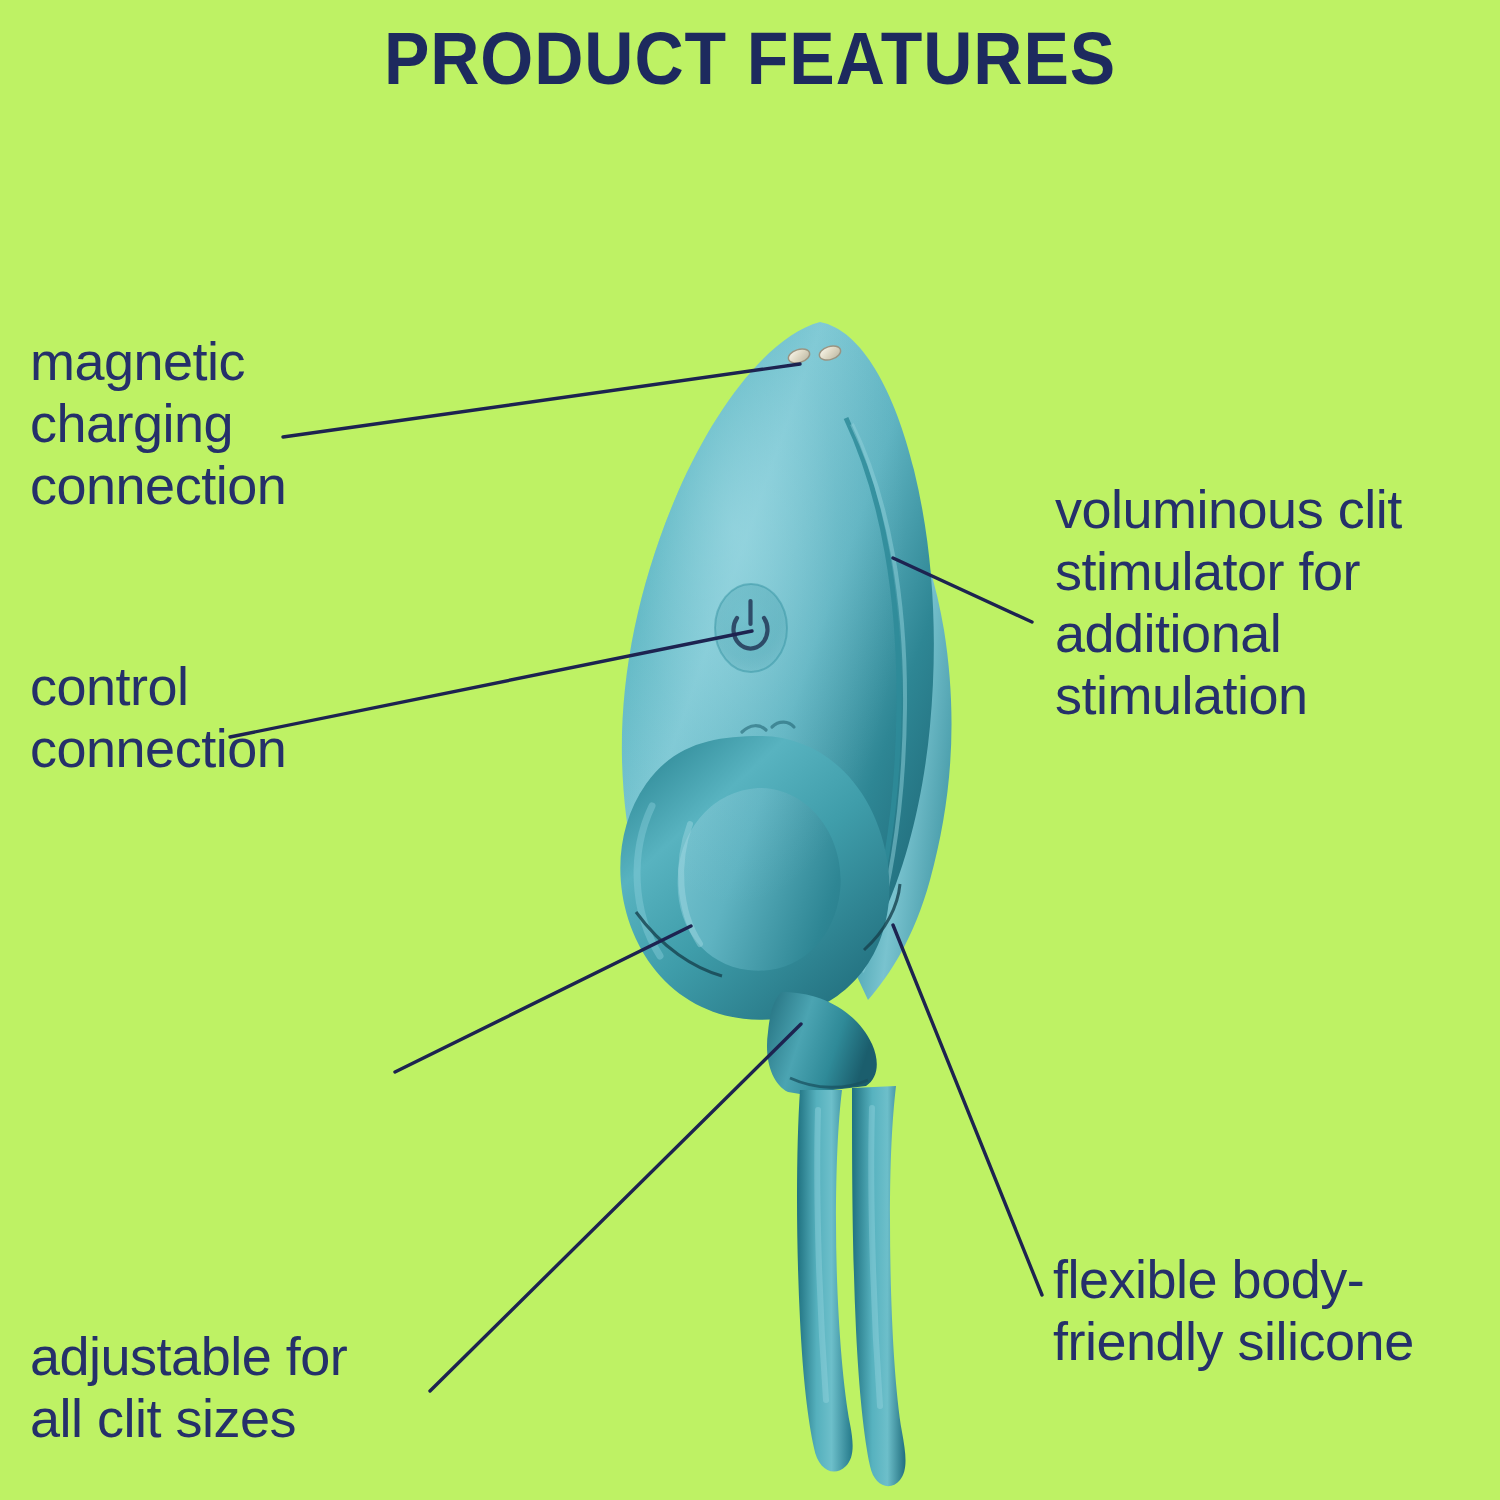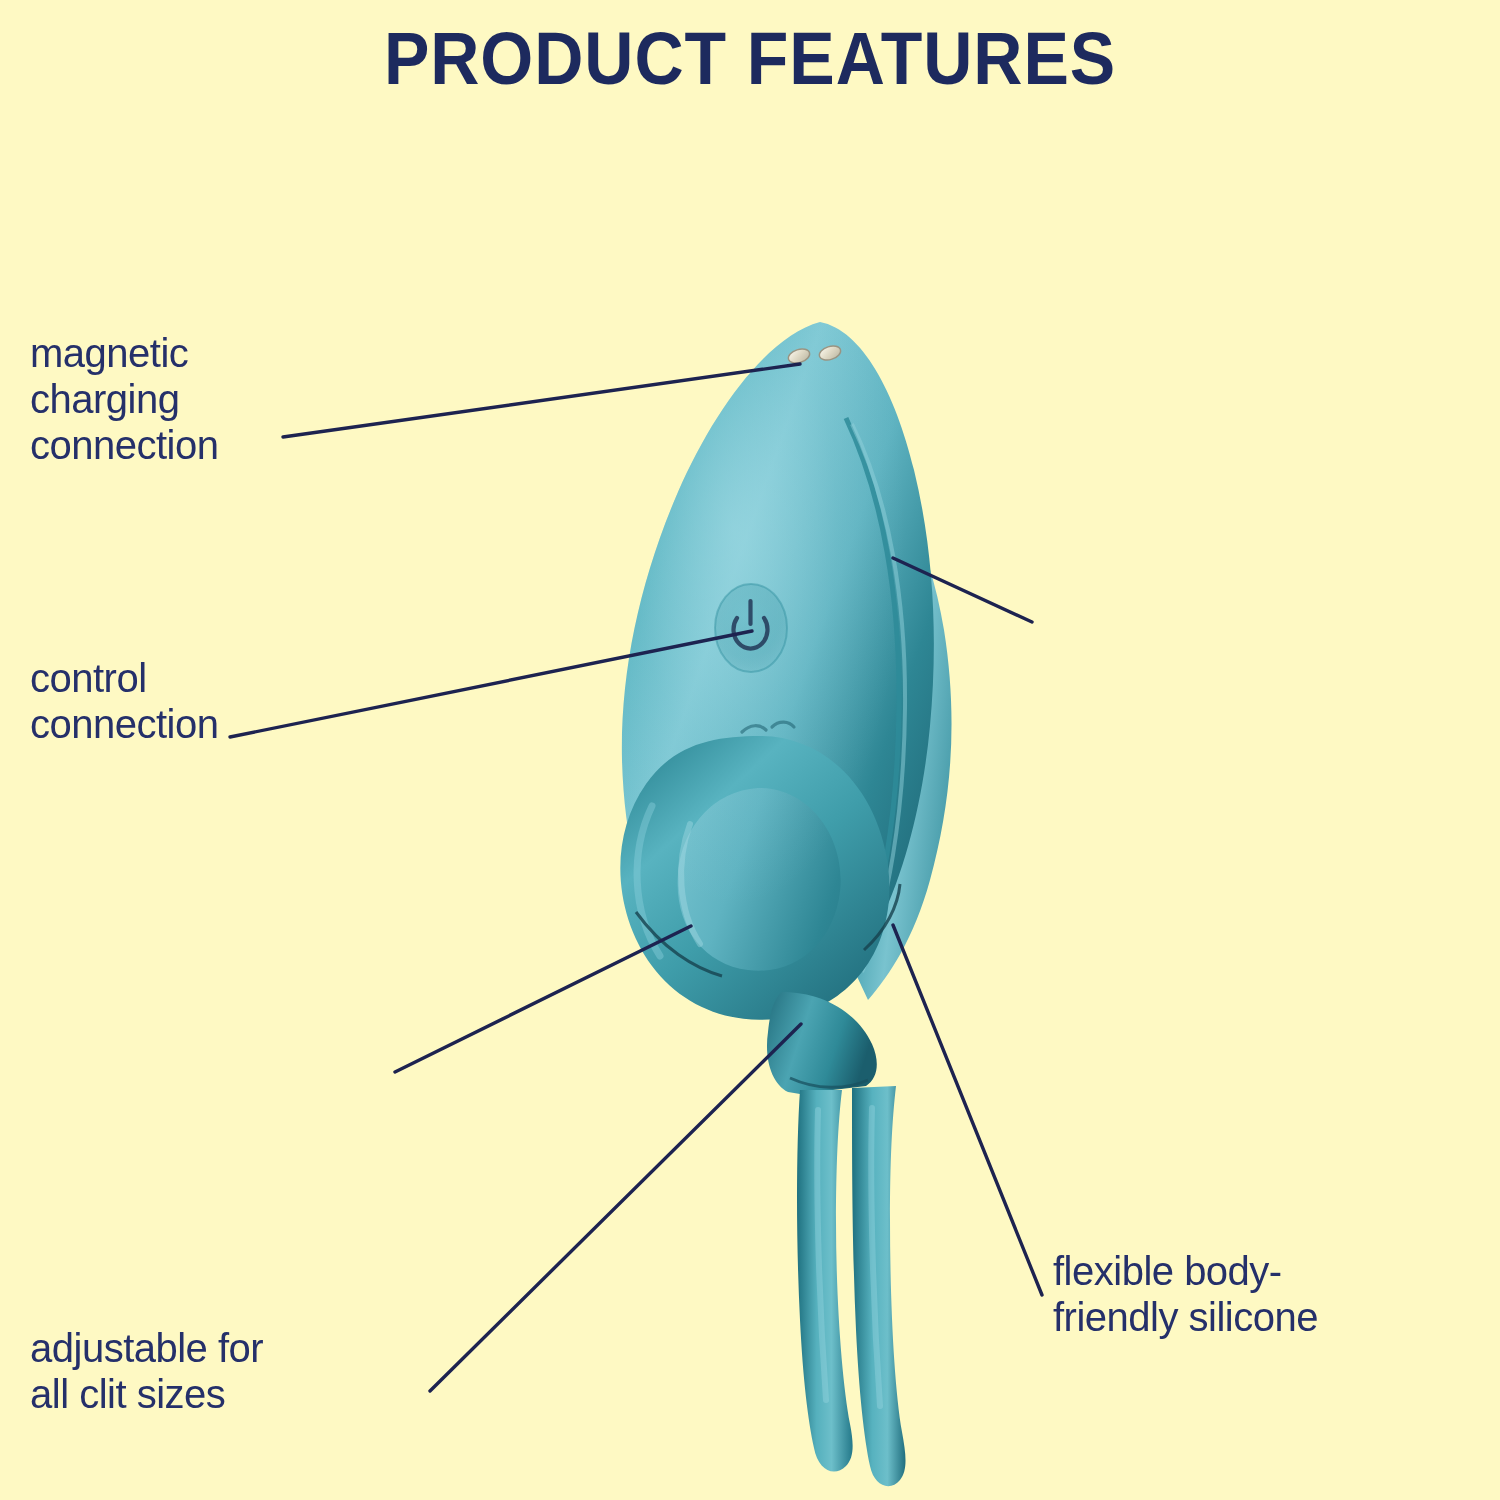--- a/index.html
+++ b/index.html
@@ -31,21 +31,21 @@
     transform: scaleX(0.92);
     transform-origin: center top;
   }
 
   
   .label {
     position: absolute;
     color: #25306a;
     font-family: "Liberation Sans", sans-serif;
     font-weight: 400;
-    font-size: 40px;
+    font-size: 54px;
     line-height: 1.15;
     letter-spacing: -0.5px;
     white-space: pre-line;
   }
   .label.left  { text-align: left; }
   .label.right { text-align: left; }
 
   #label-magnetic  { left: 30px;   top: 330px;  width: 430px; }
   #label-control   { left: 30px;   top: 655px;  width: 400px; }
   #label-slows     { left = 0;     left: 30px;  top: 905px;  width: 500px; }
@@ -57,21 +57,21 @@
   #art {
     position: absolute;
     left: 0; top: 0;
     width: 1500px;
     height: 1500px;
   }
 </style>
 </head>
 <body>
 
-<div id="page" style="background: #fef9c3;">
+<div id="page" style="background: #bef264;">
 
   <div id="title" style="color: rgb(29, 42, 94);">PRODUCT FEATURES</div>
 
   <svg id="art" viewBox="0 0 1500 1500">
     <defs>
 
       <linearGradient id="gHead" x1="0.04" y1="0.1" x2="1" y2="0.85">
         <stop offset="0%" stop-color="#2f8997"></stop>
         <stop offset="14%" stop-color="#58b3c0"></stop>
         <stop offset="34%" stop-color="#7ec8d4"></stop>
@@ -245,17 +245,21 @@
 charging
 connection</div>
 
   <div class="label left" id="label-control" style="color: rgb(37, 48, 106);">control
 connection</div>
 
 
   <div class="label left" id="label-adjust" style="color: rgb(37, 48, 106);">adjustable for
 all clit sizes</div>
 
+  <div class="label right" id="label-volum" style="color: rgb(37, 48, 106);">voluminous clit
+stimulator for
+additional
+stimulation</div>
 
   <div class="label right" id="label-flex" style="color: rgb(37, 48, 106);">flexible body-
 friendly silicone</div>
 
 </div>
 
 </body></html>

